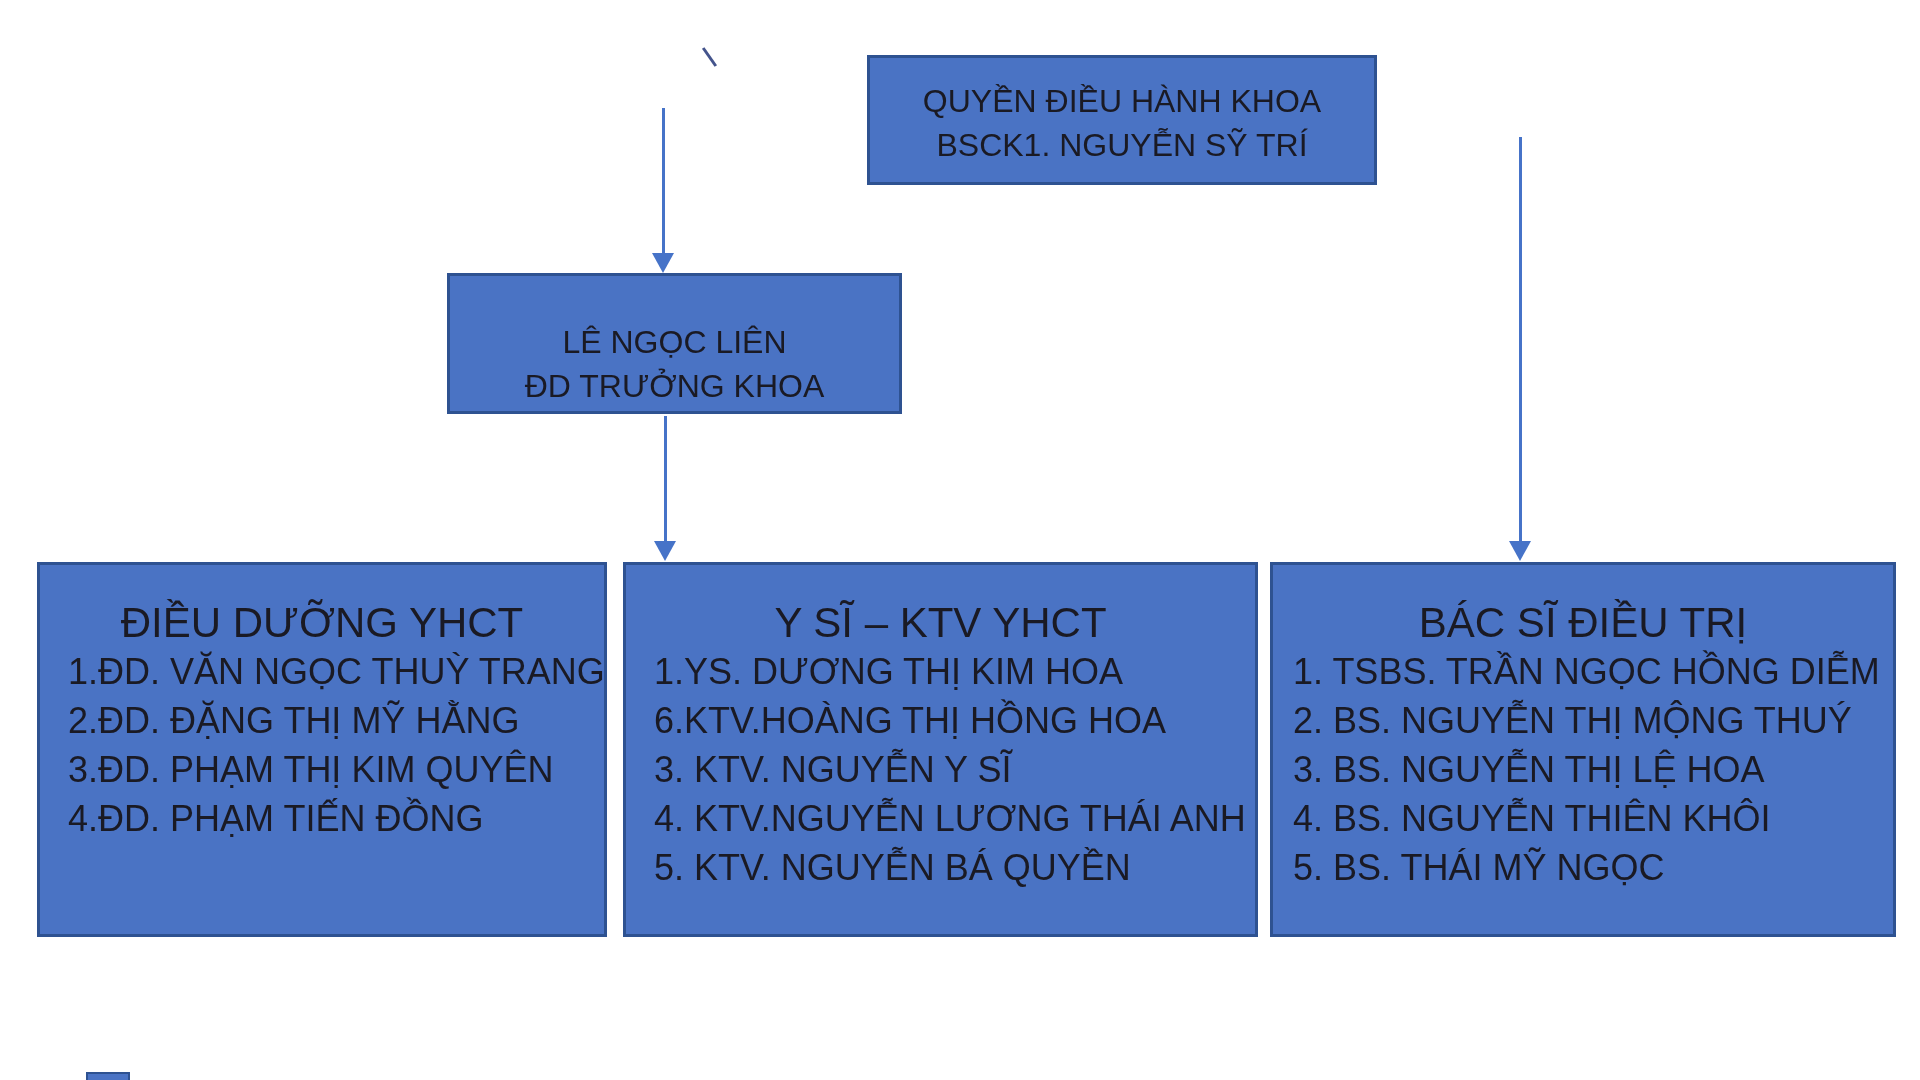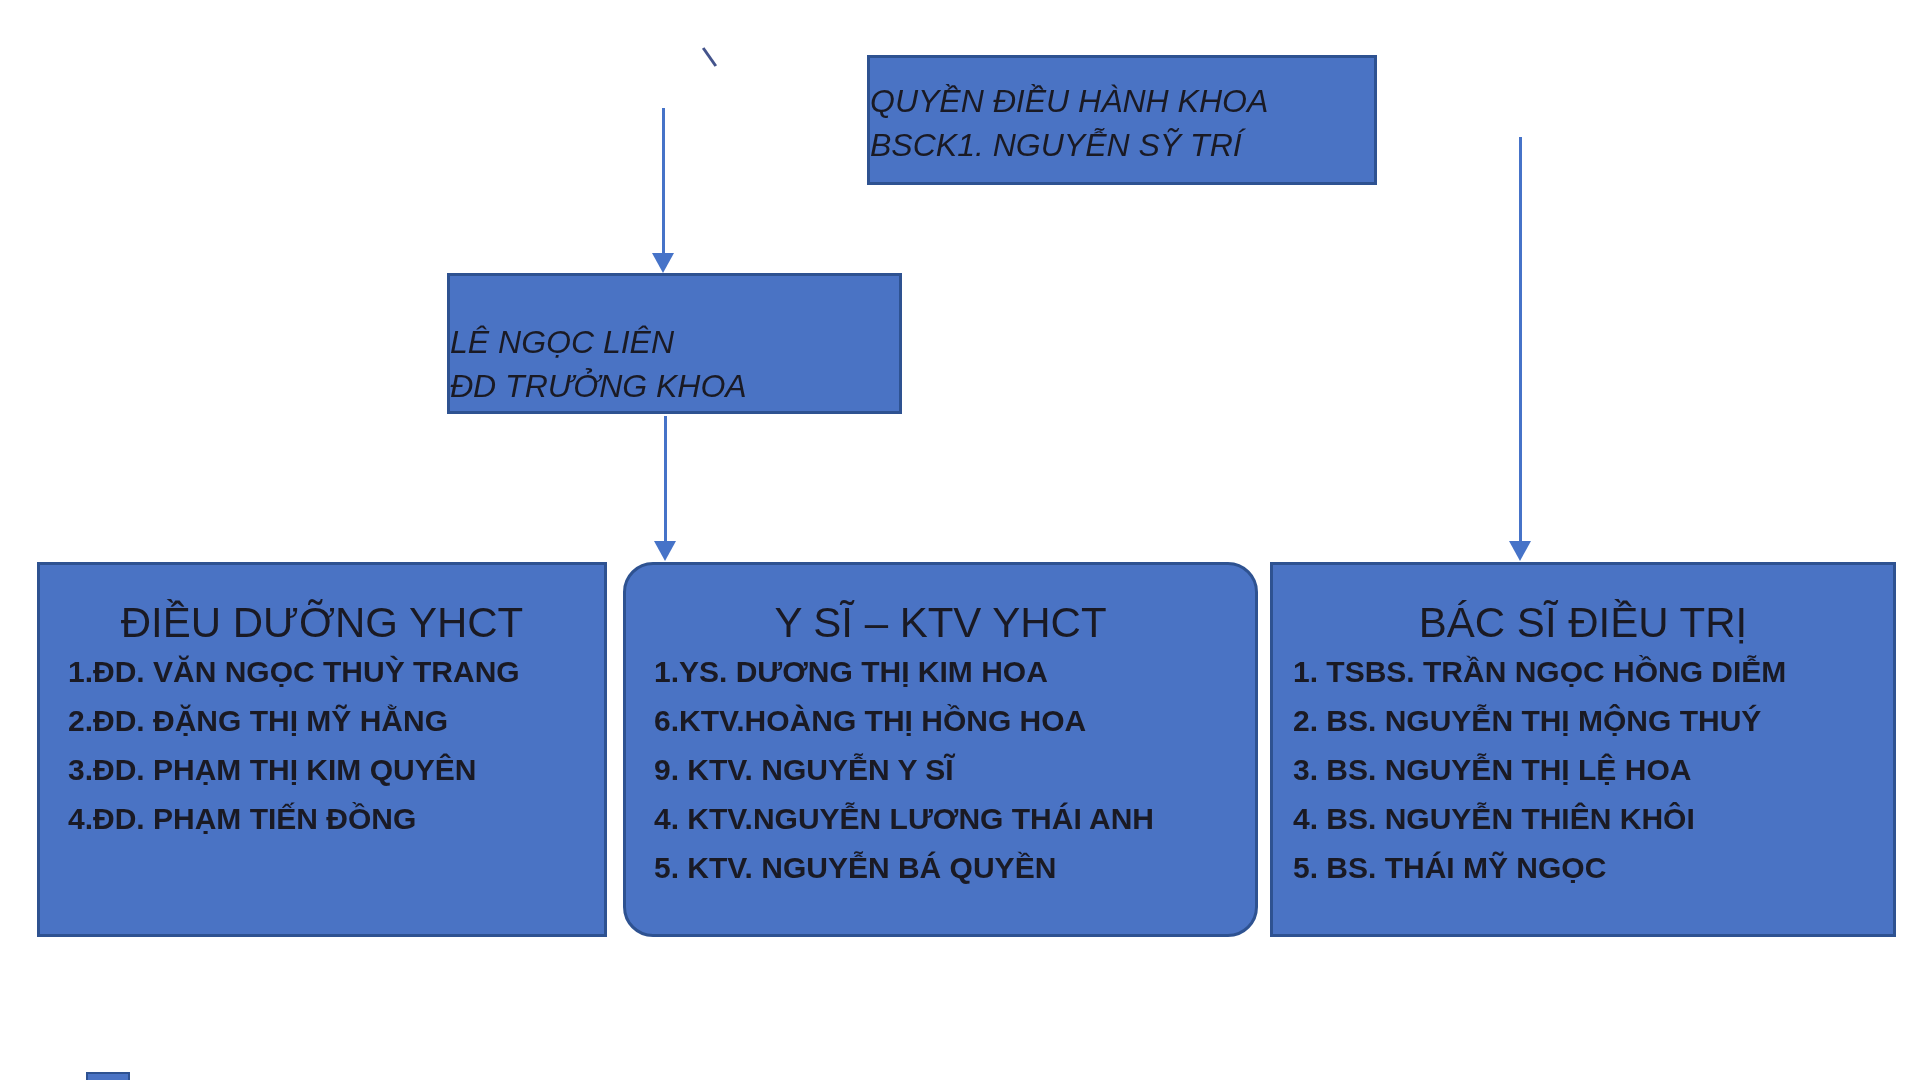--- a/index.html
+++ b/index.html
@@ -11,30 +11,30 @@
   }
   html,body{margin:0;padding:0;background:var(--background);}
   .canvas{
     position:relative;width:1920px;height:1080px;background:var(--background);
     font-family:"Liberation Sans", sans-serif;color:var(--text);overflow:hidden;
   }
   .box{
     position:absolute;background:var(--box-fill);border:3px solid var(--box-border);
     box-sizing:border-box;
   }
-  .center-box{display:flex;flex-direction:column;align-items:flex-start;text-align:center;font-style:italic;}
+  .center-box{display:flex;flex-direction:column;align-items:center;text-align:center;}
   .box .bline{font-size:32px;line-height:44px;white-space:nowrap;}
   .top-box{left:867px;top:55px;width:510px;height:130px;justify-content:center;padding-top:6px;}
   .mgr-box{left:447px;top:273px;width:455px;height:141px;justify-content:flex-end;padding-bottom:3px;}
   .group{position:absolute;top:562px;height:375px;padding-top:34px;}
   .group-left{left:37px;width:570px;}
-  .group-mid{left:623px;width:635px;border-radius:30px;}
+  .group-mid{left:623px;width:635px;}
   .group-right{left:1270px;width:626px;}
   .group-title{font-size:42px;line-height:48px;text-align:center;white-space:nowrap;}
-  .member{font-size:30px;line-height:49px;white-space:nowrap;padding-left:28px;font-weight:bold;}
+  .member{font-size:36px;line-height:49px;white-space:nowrap;padding-left:28px;}
   .group-right .member{padding-left:20px;}
   .vline{position:absolute;width:3px;background:var(--arrow);}
   .arrow-head{
     position:absolute;width:0;height:0;
     border-left:11px solid transparent;border-right:11px solid transparent;
     border-top:20px solid var(--arrow);
   }
   .line-a1{left:662px;top:108px;height:146px;}
   .head-a1{left:652px;top:253px;}
   .line-a2{left:664px;top:416px;height:126px;}
@@ -81,21 +81,21 @@
     <div class="member">1.ĐD. VĂN NGỌC THUỲ TRANG</div>
     <div class="member">2.ĐD. ĐẶNG THỊ MỸ HẰNG</div>
     <div class="member">3.ĐD. PHẠM THỊ KIM QUYÊN</div>
     <div class="member">4.ĐD. PHẠM TIẾN ĐỒNG</div>
   </div>
 
   <div class="box group group-mid">
     <div class="group-title">Y SĨ – KTV YHCT</div>
     <div class="member">1.YS. DƯƠNG THỊ KIM HOA</div>
     <div class="member">6.KTV.HOÀNG THỊ HỒNG HOA</div>
-    <div class="member">9. KTV. NGUYỄN Y SĨ</div>
+    <div class="member">3. KTV. NGUYỄN Y SĨ</div>
     <div class="member">4. KTV.NGUYỄN LƯƠNG THÁI ANH</div>
     <div class="member">5. KTV. NGUYỄN BÁ QUYỀN</div>
   </div>
 
   <div class="box group group-right">
     <div class="group-title">BÁC SĨ ĐIỀU TRỊ</div>
     <div class="member">1. TSBS. TRẦN NGỌC HỒNG DIỄM</div>
     <div class="member">2. BS. NGUYỄN THỊ MỘNG THUÝ</div>
     <div class="member">3. BS. NGUYỄN THỊ LỆ HOA</div>
     <div class="member">4. BS. NGUYỄN THIÊN KHÔI</div>

